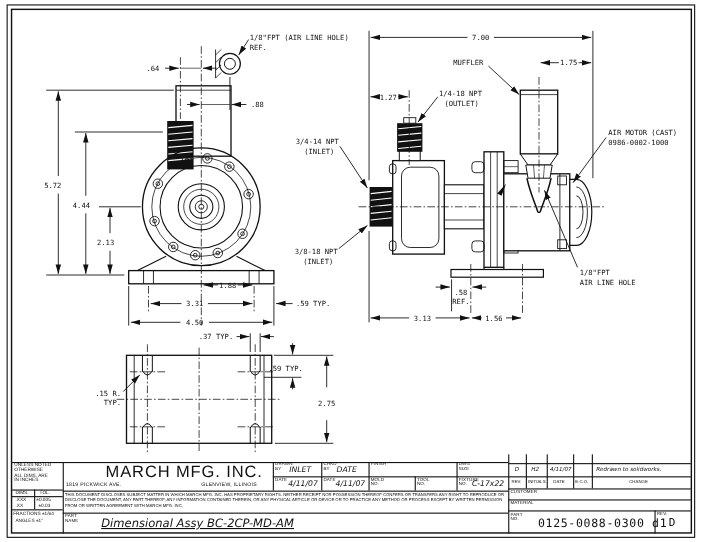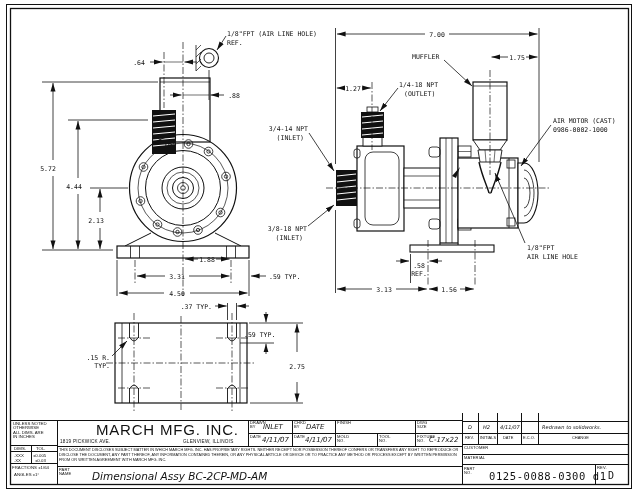--- a/index.html
+++ b/index.html
@@ -7,21 +7,21 @@
   svg{position:absolute;left:0;top:0;}
   svg text{font-family:"DejaVu Sans Mono",monospace;font-size:6.5px;fill:#111;}
   .ln{position:absolute;background:#111;}
   .t6{position:absolute;font-size:6px;line-height:6.4px;transform:scale(.72);transform-origin:0 0;white-space:pre-line;color:#111;}
   .cap{position:absolute;font-size:6px;line-height:5.8px;transform:scale(.68);transform-origin:0 0;white-space:pre-line;color:#111;letter-spacing:.2px;}
   .val{position:absolute;font-size:7px;font-style:italic;font-family:"DejaVu Sans",sans-serif;white-space:nowrap;}
   .tiny-i{position:absolute;font-size:6px;transform:scale(.85);transform-origin:0 0;font-style:italic;white-space:nowrap;font-family:"DejaVu Sans",sans-serif;}
   .company{position:absolute;font-size:15px;letter-spacing:.8px;font-family:Liberation Sans, sans-serif;white-space:nowrap;}
   .addr{position:absolute;font-size:6px;transform:scale(.78);transform-origin:0 0;white-space:nowrap;letter-spacing:.3px;}
   .disc{position:absolute;font-size:6px;line-height:6.4px;transform:scale(.64);transform-origin:0 0;white-space:pre;color:#111;}
-  .pname{position:absolute;font-size:10.5px;font-style:italic;font-family:"DejaVu Sans",sans-serif;white-space:nowrap;}
+  .pname{position:absolute;font-size:10.5px;font-style:italic;font-family:"DejaVu Sans",sans-serif;white-space:nowrap;text-decoration:underline;}
   .pno{position:absolute;font-size:10.5px;font-family:"DejaVu Sans Mono",monospace;letter-spacing:.6px;white-space:nowrap;}
   .revval{position:absolute;font-size:10px;font-family:"DejaVu Sans Mono",monospace;}
   .hdr{position:absolute;font-size:6px;transform:scale(.66);transform-origin:0 0;white-space:nowrap;}
 </style>
 </head>
 <body>
 
 <svg width="638" height="493" viewBox="0 0 638 493">
   <defs>
     <marker id="ah" markerWidth="10" markerHeight="8" refX="8.6" refY="3" orient="auto" markerUnits="userSpaceOnUse">

